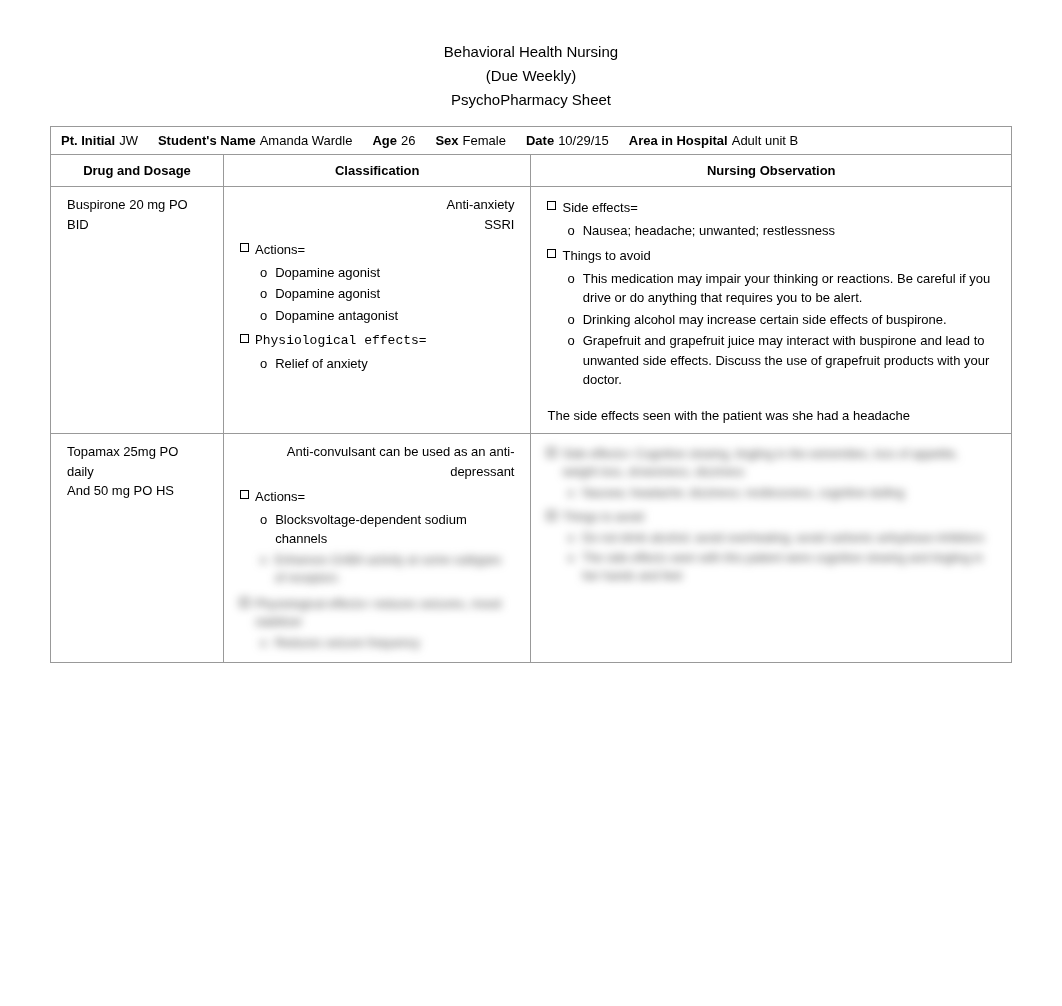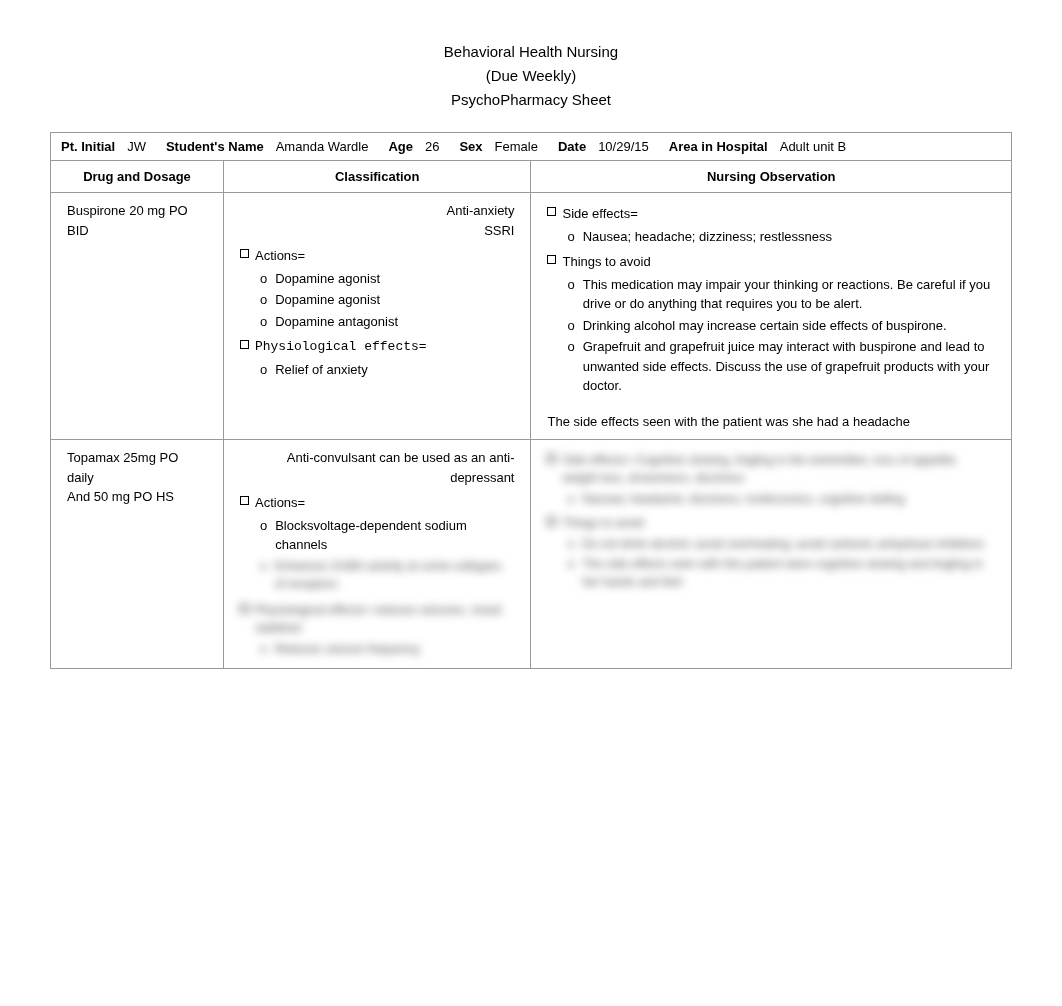--- a/index.html
+++ b/index.html
@@ -11,21 +11,21 @@
       width: 1062px;
       min-height: 1006px;
     }
 
     .page-wrapper {
       padding: 40px 50px 40px 50px;
     }
 
     .header {
       text-align: center;
-      margin-bottom: 20px;
+      margin-bottom: 14px;
       line-height: 1.6;
     }
 
     .header-title {
       font-size: 15px;
       font-weight: normal;
     }
 
     .info-row {
       display: flex;
@@ -33,21 +33,21 @@
       border: 1px solid #999;
       border-bottom: none;
       padding: 6px 10px;
       gap: 20px;
       flex-wrap: wrap;
       font-size: 13px;
     }
 
     .info-field {
       display: flex;
-      gap: 12px;
+      gap: 4px;
     }
 
     .info-label {
       font-weight: bold;
     }
 
     .main-table {
       width: 100%;
       border-collapse: collapse;
       border: 1px solid #999;
@@ -205,21 +205,21 @@
         </td>
         <td class="col-nursing">
           <div class="cell-content">
 
             <div class="section-item">
               <span class="sq"></span>
               <span>Side effects=</span>
             </div>
             <div class="sub-item">
               <span class="o-marker">o</span>
-              <span>Nausea; headache; dizziness; restlessness</span>
+              <span>Nausea; headache; unwanted; restlessness</span>
             </div>
 
             <div class="section-item" style="margin-top:6px;">
               <span class="sq"></span>
               <span>Things to avoid</span>
             </div>
             <div class="sub-item">
               <span class="o-marker">o</span>
               <span>This medication may impair your thinking or reactions. Be careful if you drive or do anything that requires you to be alert.</span>
             </div>

